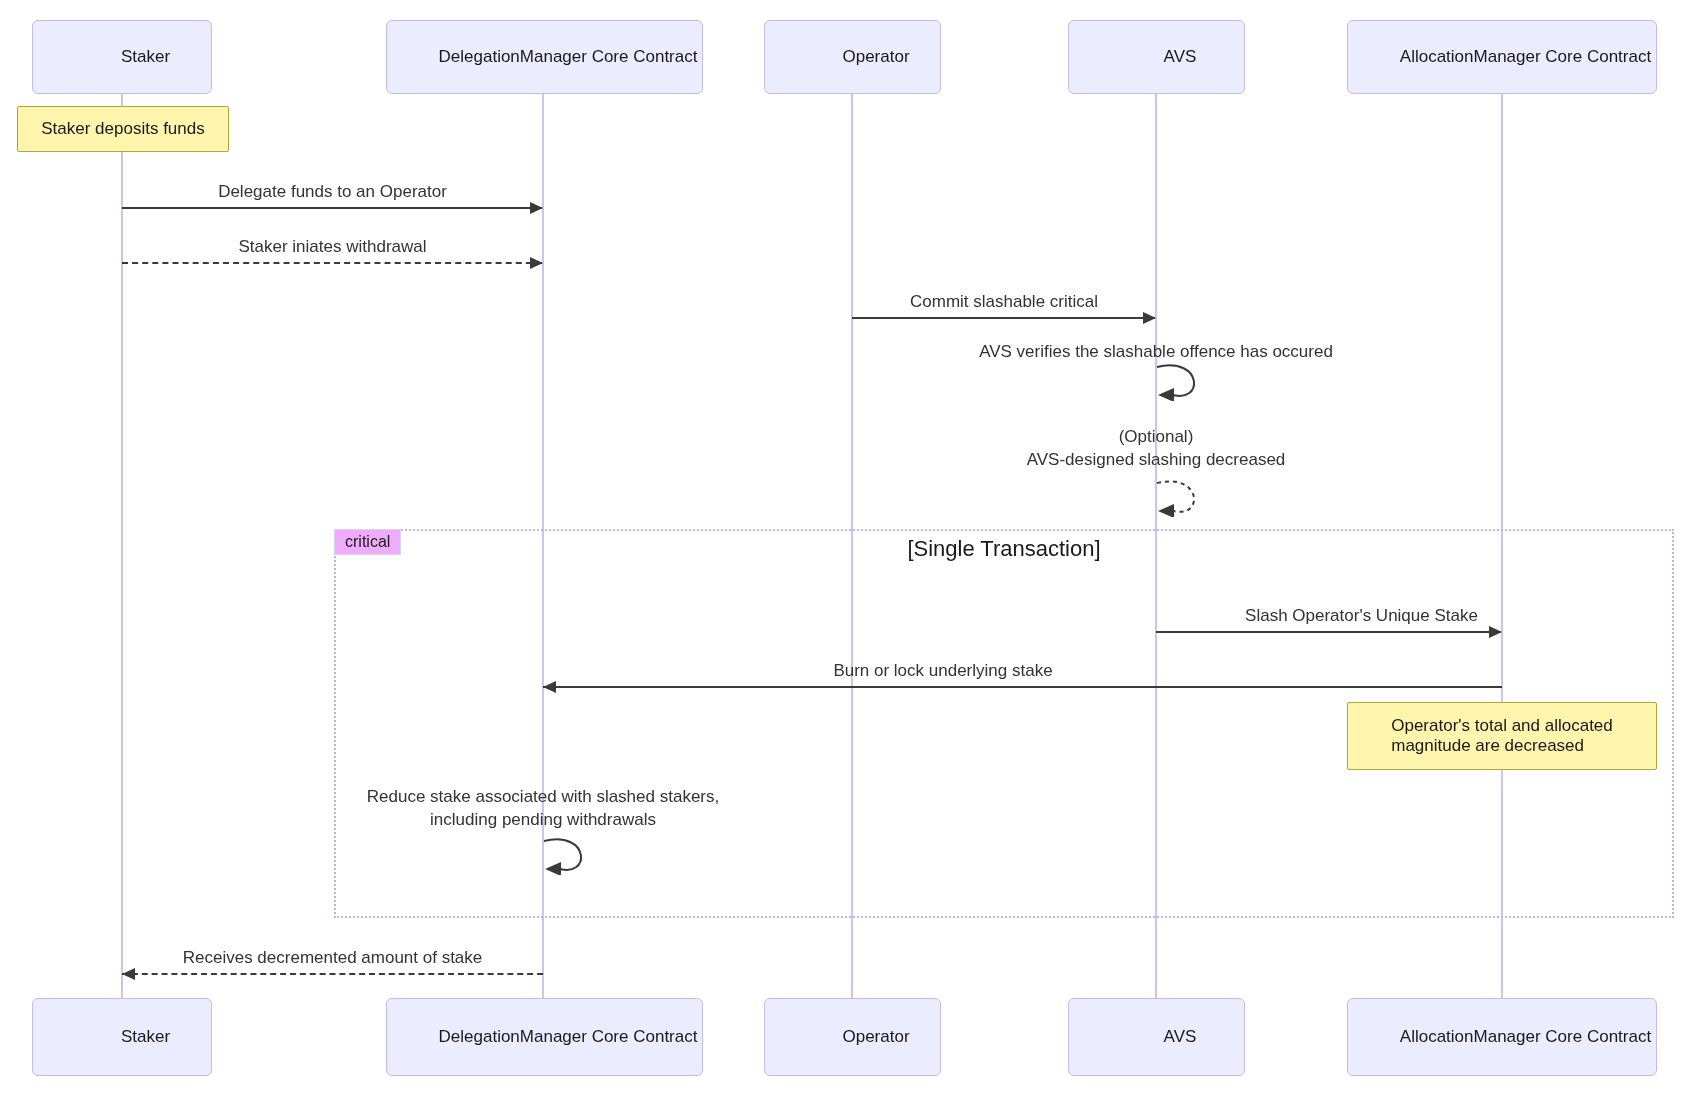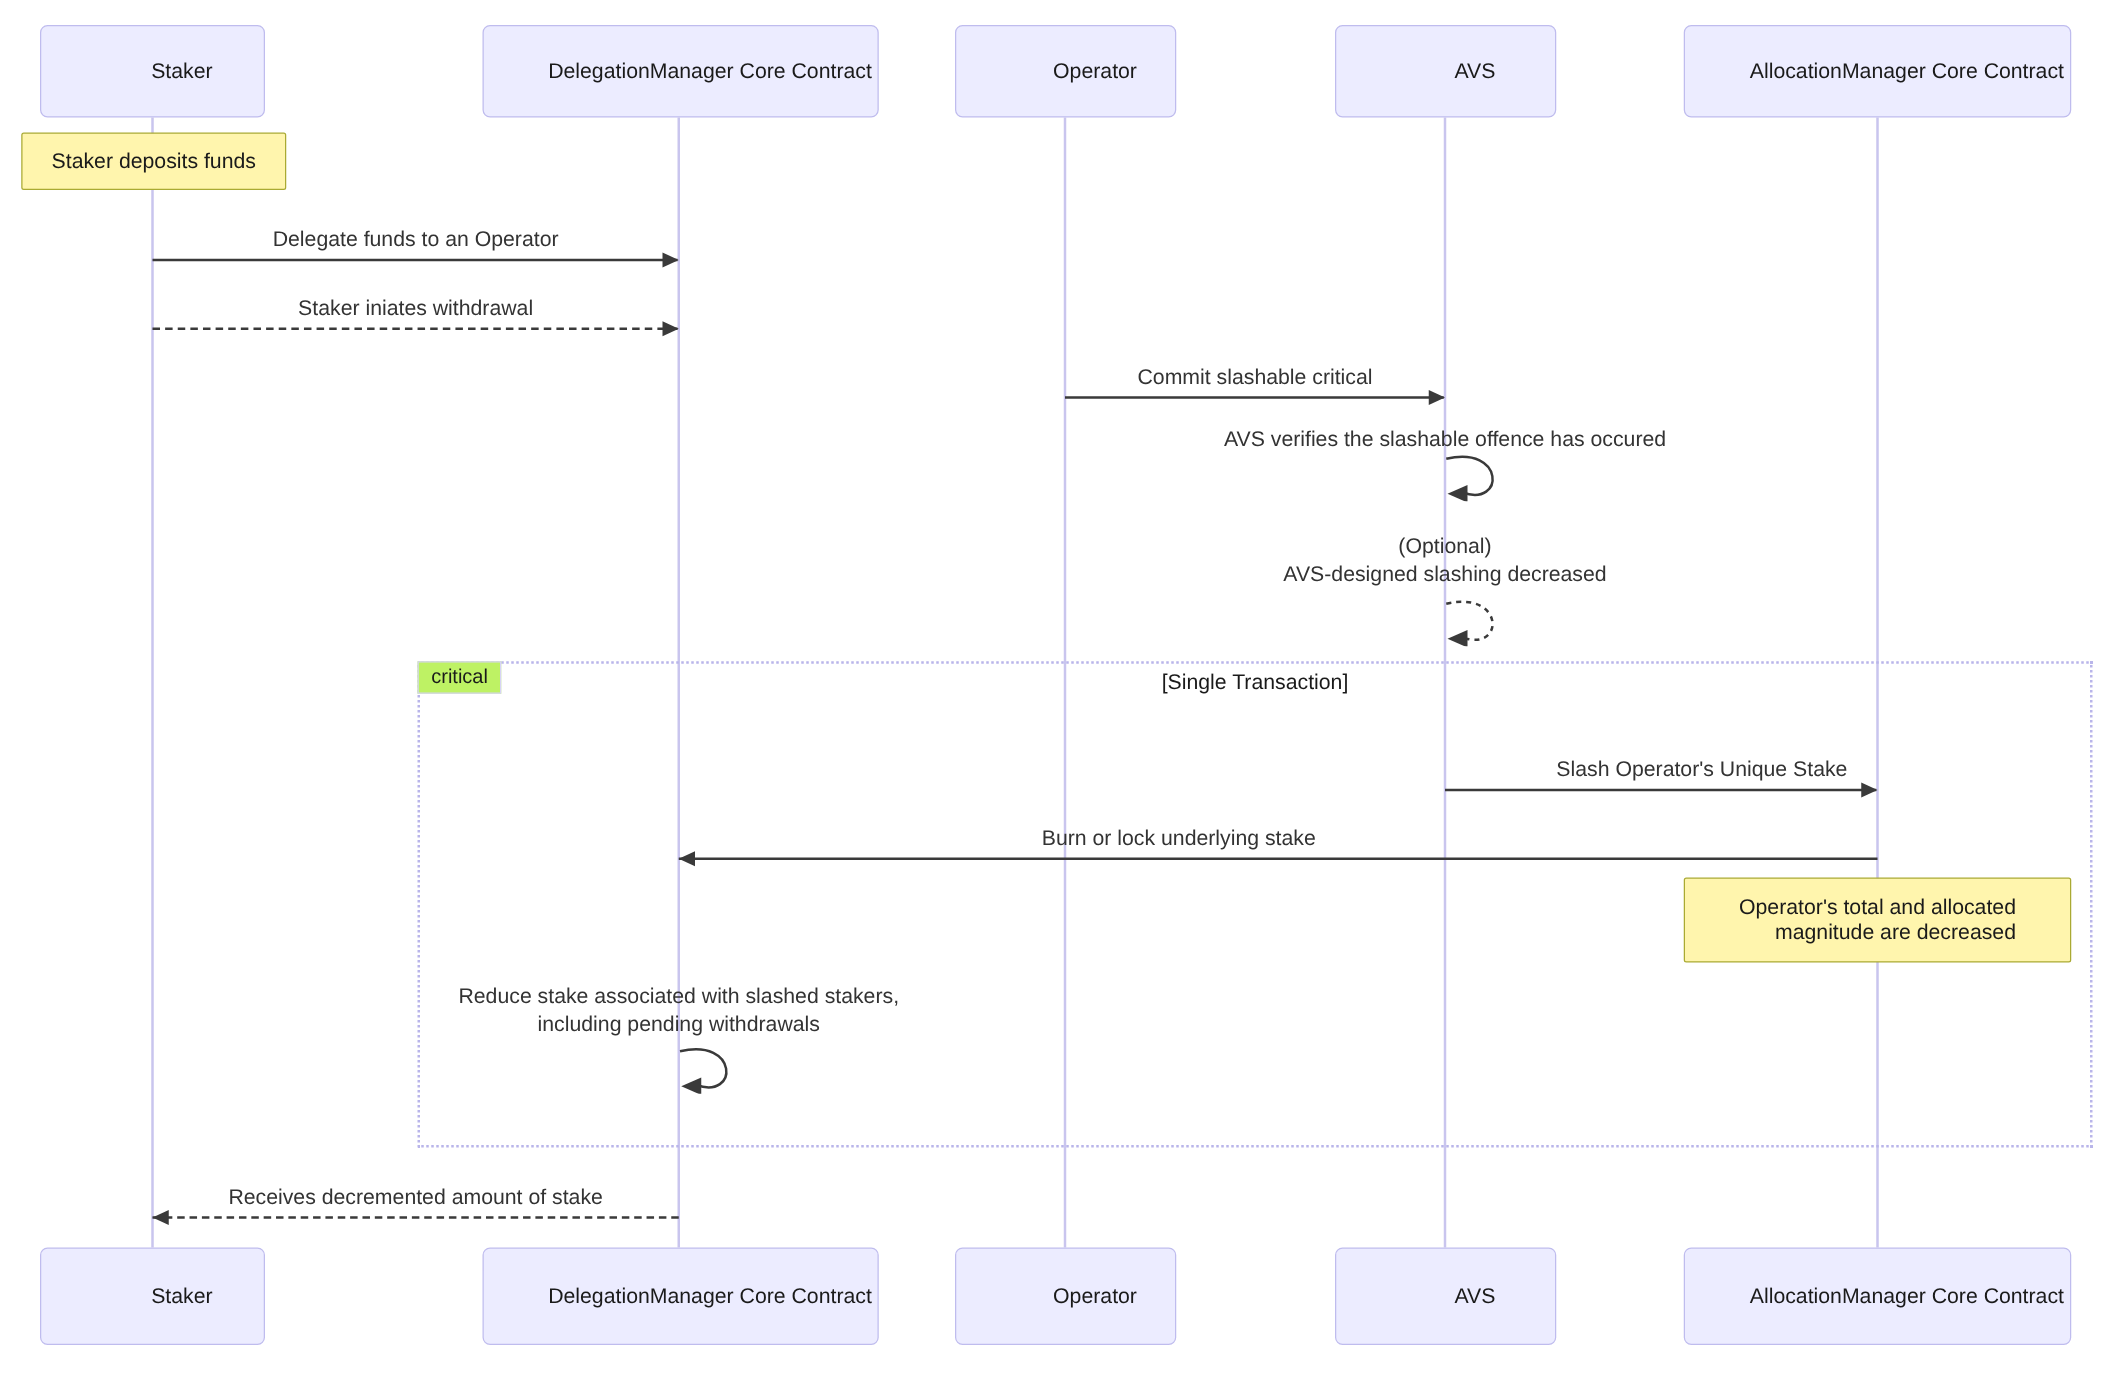--- a/index.html
+++ b/index.html
@@ -27,21 +27,21 @@
     padding-left:47px;
   }
   .note{
     position:absolute;
     background:#fff5ad;
     border:1.5px solid #aaaa33;
     border-radius:2px;
     display:flex;align-items:center;justify-content:center;
     font-size:17px;color:#1a1a1a;
     box-sizing:border-box;
-    text-align:right;
+    text-align:left;
   }
   .mtext{
     position:absolute;
     text-align:center;
     font-size:17px;color:#333333;
     line-height:23px;
   }
   .pre{white-space:pre-line;}
   .mline{
     position:absolute;height:0;
@@ -52,29 +52,29 @@
   .ah-r{border-top:6px solid transparent;border-bottom:6px solid transparent;border-left:13px solid #3a3a3a;}
   .ah-l{border-top:6px solid transparent;border-bottom:6px solid transparent;border-right:13px solid #3a3a3a;}
   .loop{position:absolute;}
   .critical{
     position:absolute;left:334px;top:529px;width:1340px;height:389px;
     border:2px dotted #b9b5ea;
     box-sizing:border-box;
   }
   .crit-keyword{
     position:absolute;left:-2px;top:-2px;
-    background:#bef264;
+    background:#f0abfc;
     border:1px solid #d6d3f5;
     padding:3px 10px;
     font-size:16px;color:#1a1a1a;
   }
   .crit-cond{
     position:absolute;left:0;right:0;top:5px;
     text-align:center;
-    font-size:17px;color:#1a1a1a;
+    font-size:22px;color:#1a1a1a;
   }
 </style>
 </head>
 <body>
 
 <div class="diagram">
 
   <div class="lifeline" style="left:121px"></div>
   <div class="lifeline" style="left:542px"></div>
   <div class="lifeline" style="left:851px"></div>

